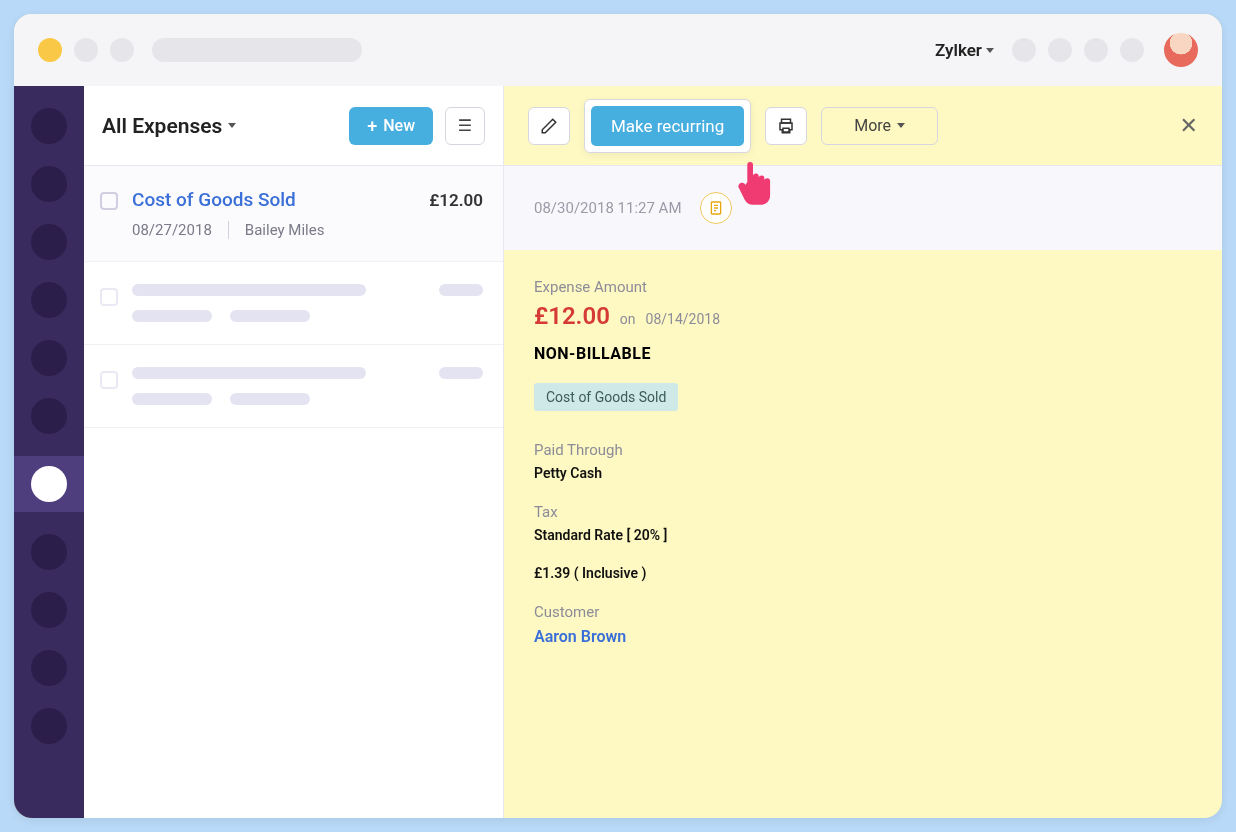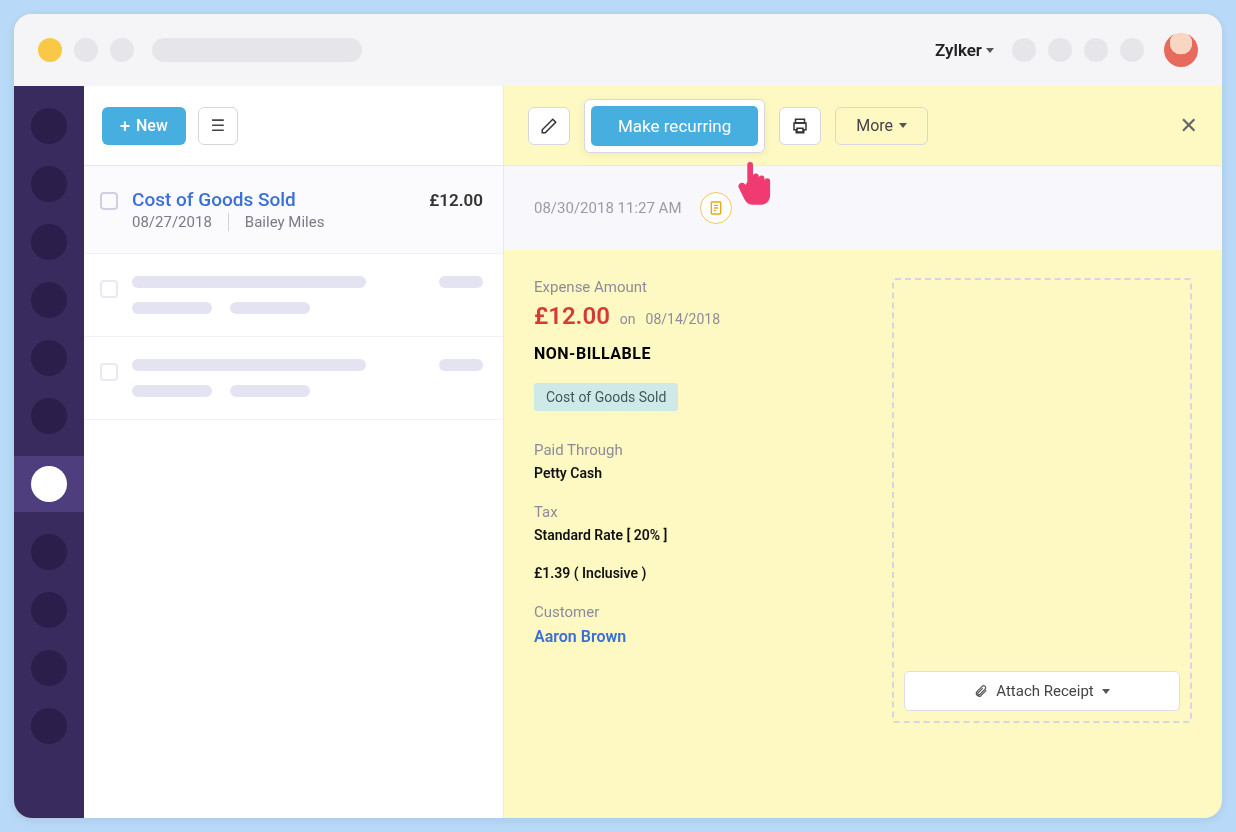--- a/index.html
+++ b/index.html
@@ -105,21 +105,21 @@
     border-bottom: 1px solid #f0f0f5;
     display:flex; gap:14px;
   }
   .list-row.selected { background:#fbfbfd; }
   .checkbox {
     width:18px; height:18px; border:2px solid #cfcfe1; border-radius:4px; margin-top:4px;
     flex-shrink:0;
   }
   .row-main { flex:1; }
   .row-title { color:#3a6fd8; font-size:19px; font-weight:500; }
-  .row-sub { margin-top:2px; color:#7a7a88; font-size:15px; display:flex; gap:16px; }
+  .row-sub { margin-top:10px; color:#7a7a88; font-size:15px; display:flex; gap:16px; }
   .row-sub .divider { width:1px; background:#d2d2de; }
   .row-amount { color:#333; font-weight:600; font-size:17px; align-self:flex-start; margin-top:2px; }
 
   .placeholder-line {
     height:12px; border-radius:6px; background:#e3e3f2;
   }
 
   
   .detail-pane {
     flex:1; display:flex; flex-direction:column; position:relative;
@@ -130,29 +130,29 @@
     position:relative;
   }
   .icon-btn {
     width:42px; height:38px; border:1px solid #d6d6de; border-radius:6px;
     display:flex; align-items:center; justify-content:center; background:#fff;
   }
   .recurring-wrap {
     position: relative;
   }
   .recurring-btn {
-    background:#47aee0; color:#fff; font-size:17px; padding:0 27px; height:40px;
+    background:#47aee0; color:#fff; font-size:17px; padding:0 20px; height:40px;
     border-radius:5px; display:flex; align-items:center;
   }
   .recurring-container {
     border:1px solid #d7d7e0; border-radius:6px; padding:6px; background:#fff;
     box-shadow: 0 2px 8px rgba(0,0,0,.06);
   }
   .more-btn {
-    border:1px solid #d6d6de; padding:0 20px; height:38px; border-radius:6px;
+    border:1px solid #d6d6de; padding:0 32px; height:38px; border-radius:6px;
     display:flex; align-items:center; gap:6px; color:#444; font-size:16px;
   }
   .close-x { margin-left:auto; font-size:22px; color:#666; cursor:pointer; }
 
   .cursor-hand {
     position:absolute; width:38px; height:48px; top:60px; left:150px;
     pointer-events:none;
   }
   .cursor-hand svg { width:100%; height:100%; }
 
@@ -232,20 +232,24 @@
       <span class="rail-item"></span>
       <span class="rail-item active"></span>
       <span class="rail-item"></span>
       <span class="rail-item"></span>
       <span class="rail-item"></span>
       <span class="rail-item"></span>
     </div>
 
     <div class="list-pane">
       <div class="list-header">
+        <div class="list-title">
+          <span>All Expenses</span>
+          <span class="caret-down"></span>
+        </div>
         <div class="btn btn-new">
           <span class="plus">+</span>
           <span>New</span>
         </div>
         <div class="btn btn-menu">
           <span>☰</span>
         </div>
       </div>
 
       <div class="list-body">
@@ -349,25 +353,16 @@
 
           <div class="label">Tax</div>
           <div class="value">Standard Rate [ 20% ]</div>
 
           <div class="value">£1.39 ( Inclusive )</div>
 
           <div class="label">Customer</div>
           <div class="link-val">Aaron Brown</div>
         </div>
 
-        <div class="receipt-box">
-          <div class="attach-btn">
-            <svg width="14" height="16" viewBox="0 0 24 24" fill="none" stroke="#555" stroke-width="2">
-                <path d="M21 11l-9 9a5 5 0 01-7-7l9-9a3.5 3.5 0 015 5l-9 9a2 2 0 01-3-3l8-8"></path>
-              </svg>
-            <span>Attach Receipt</span>
-            <span class="caret-down"></span>
-          </div>
-        </div>
       </div>
     </div>
   </div>
 </div>
 
 </body></html>

